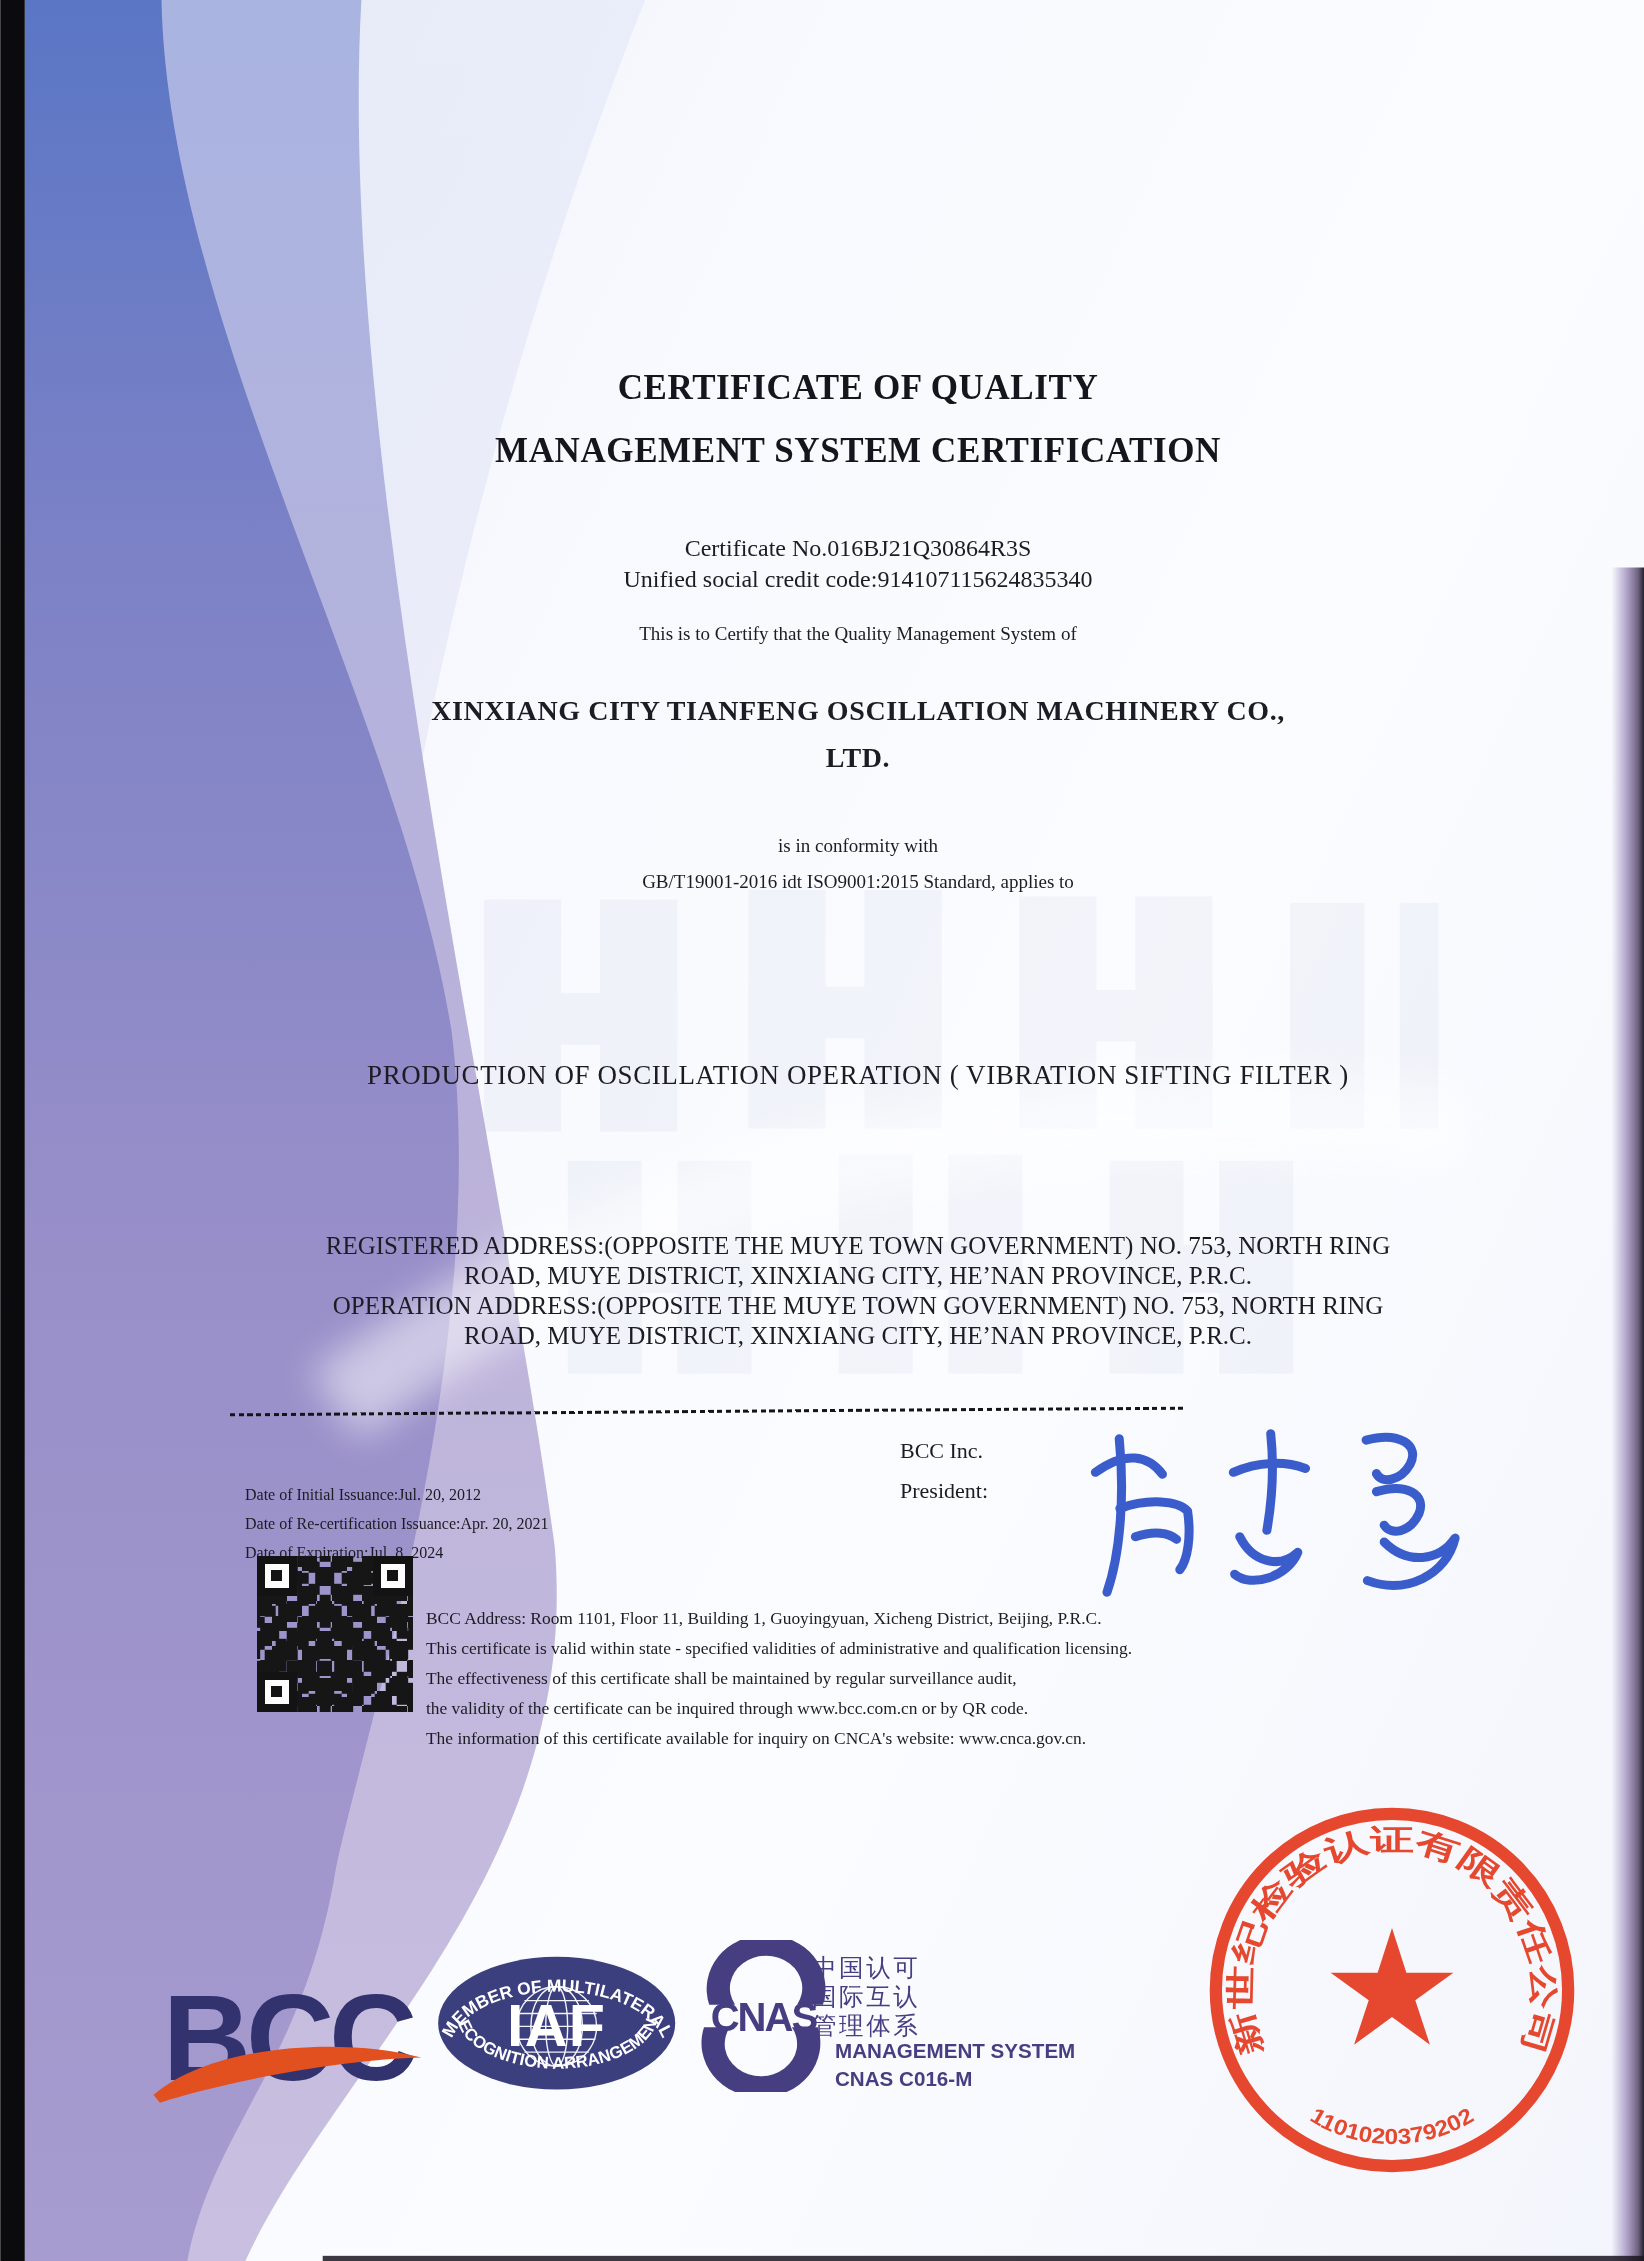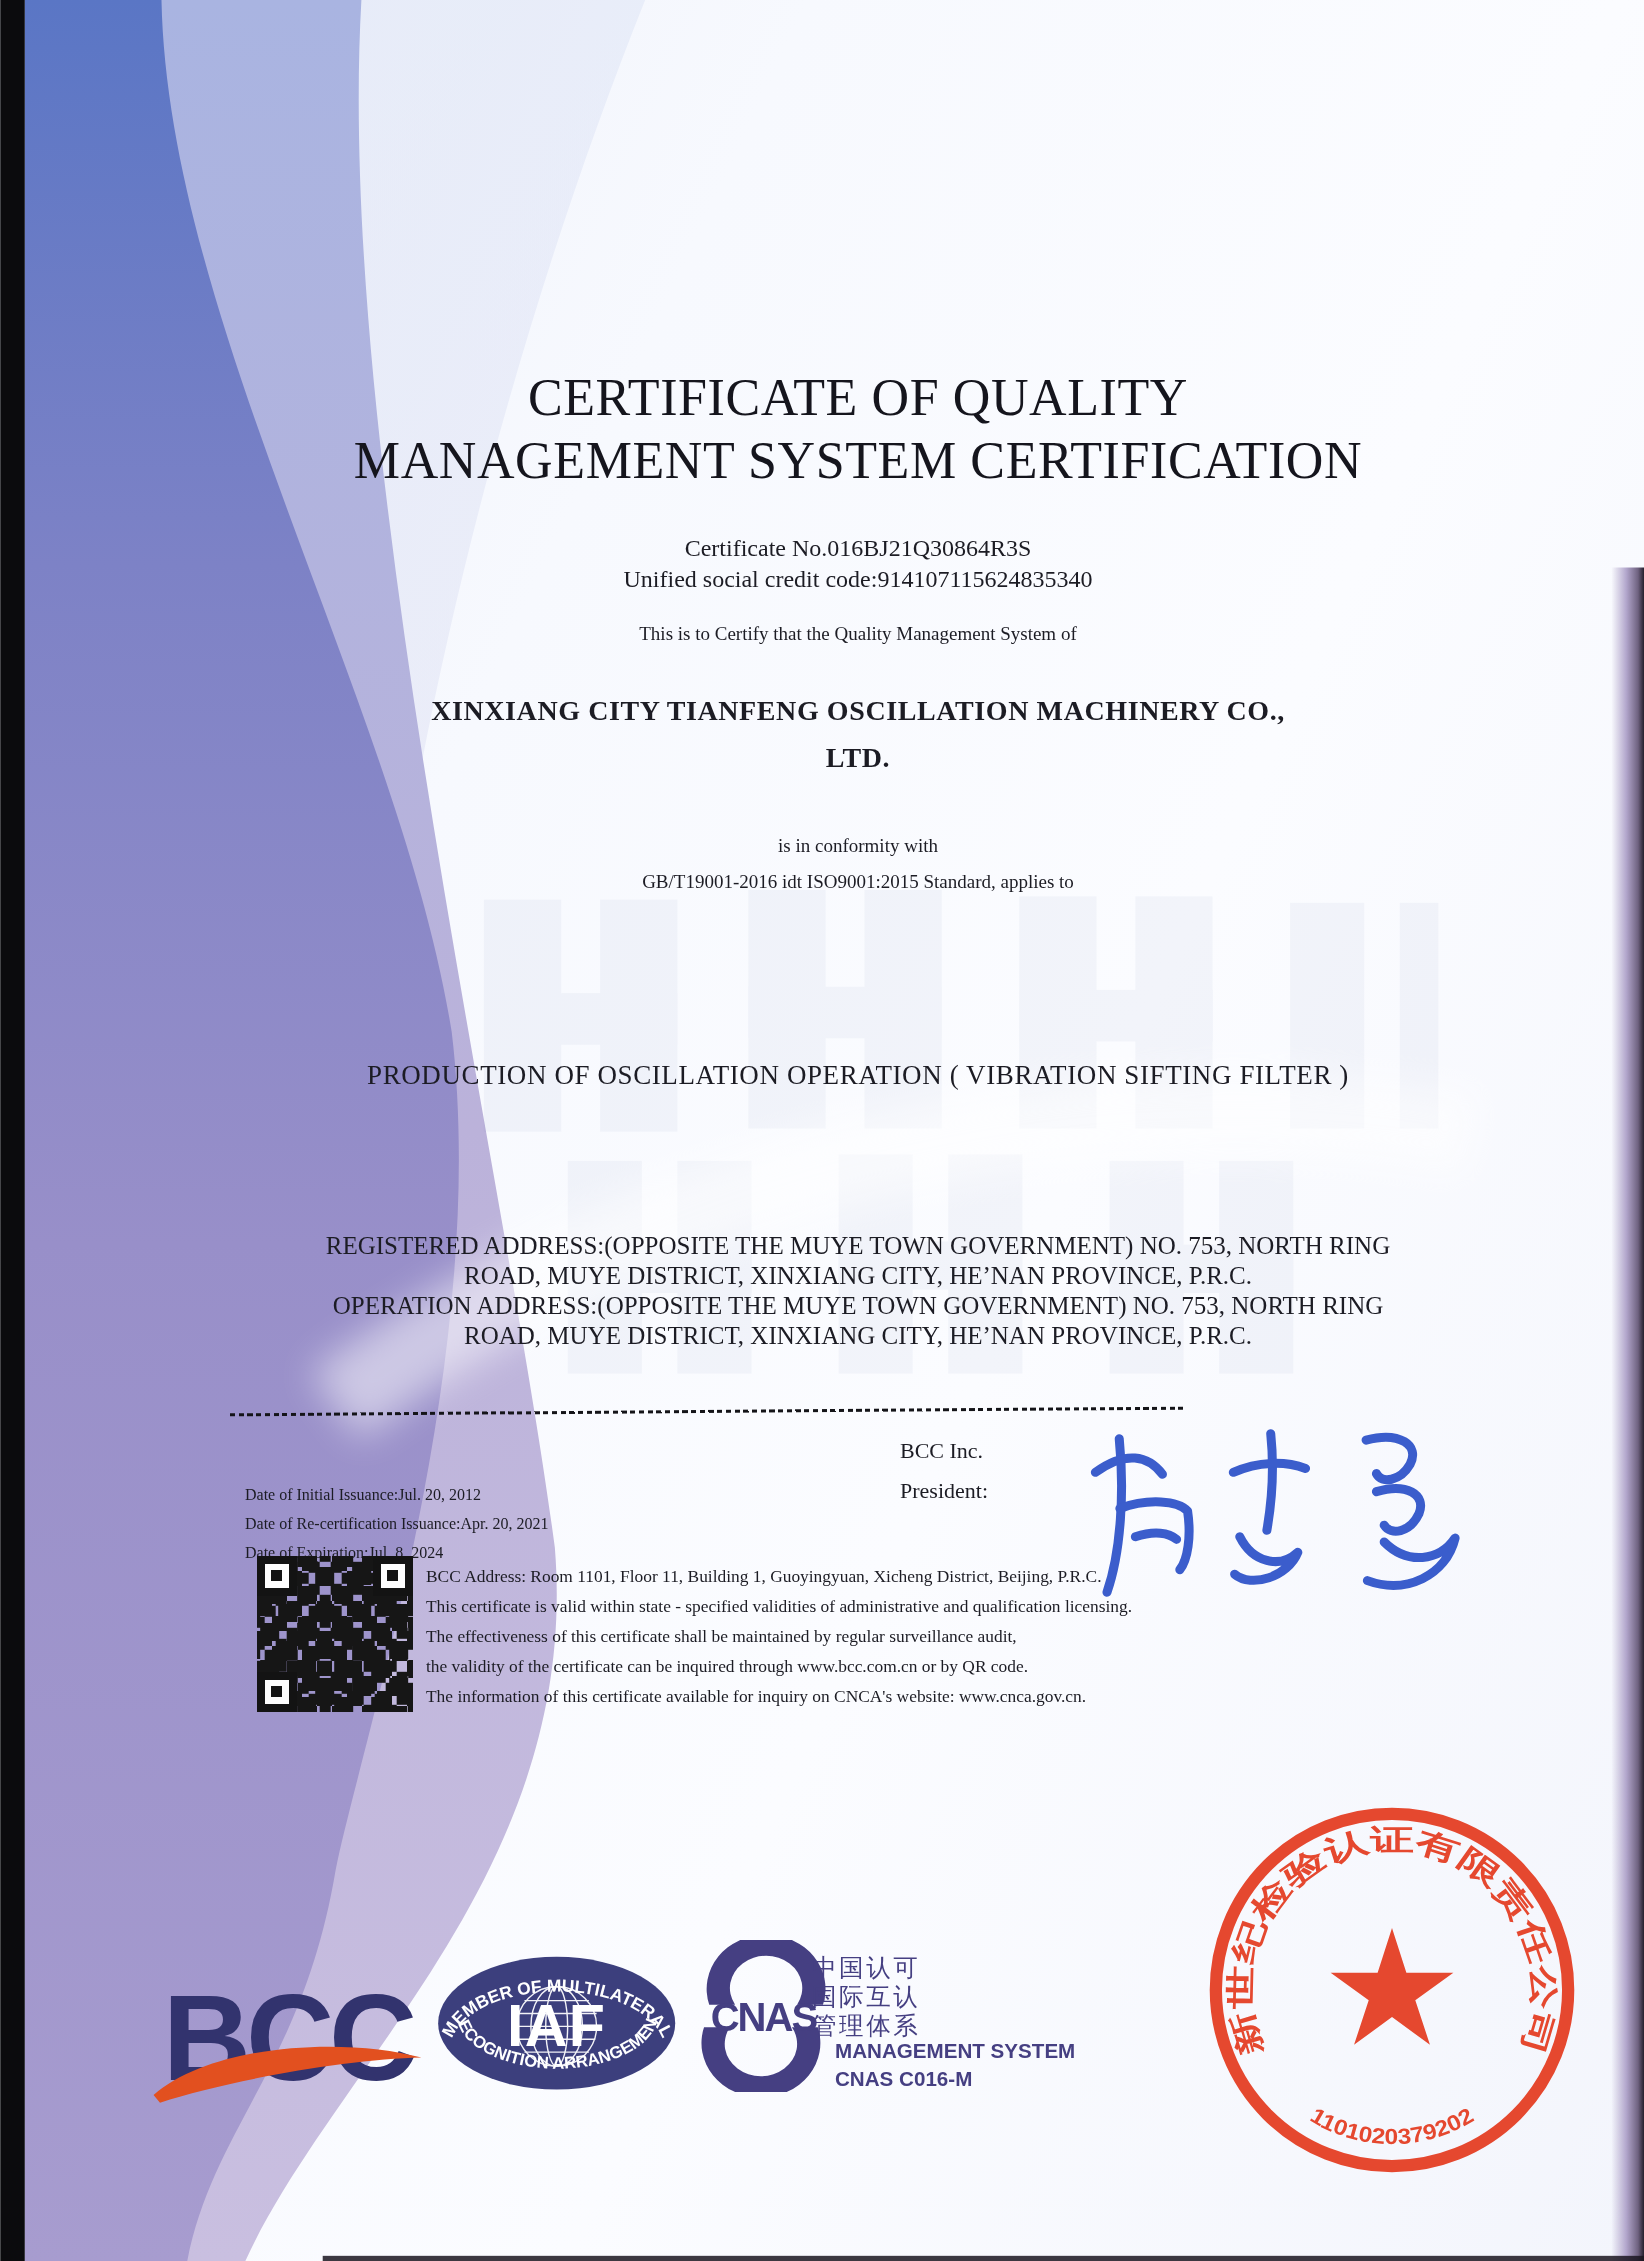--- a/index.html
+++ b/index.html
@@ -3,29 +3,29 @@
 <meta charset="utf-8">
 <style>
   html,body{margin:0;padding:0;background:#555;}
   .page{
     position:relative; width:1645px; height:2261px; overflow:hidden;
     background:linear-gradient(115deg,#eef1fa 0%,#f7f9fe 30%,#fbfcff 60%,#f3f5fc 100%);
     font-family:"Liberation Serif", serif; color:#1c1c24;
   }
   .abs{position:absolute;}
   .ctr{left:71px; width:1574px; text-align:center;}
-  .title{font-weight:normal; font-size:52px; letter-spacing:0.6px; color:#15151d;text-align:center;}
+  .title{font-weight:bold; font-size:35px; letter-spacing:0.6px; color:#15151d;text-align:center;}
   .certno{font-weight:normal; font-size:24px;}
   .body-line{font-size:19px;}
   .company{font-weight:bold; font-size:28px; letter-spacing:0.6px;}
   .scope{font-size:27px; letter-spacing:0.6px;}
   .addr{font-size:25px; line-height:30px;}
   .dates{font-size:16px; line-height:29px; text-align:left;margin-top:48px;}
   .issuer{font-size:22px; line-height:40px;}
-  .notes{font-size:17.4px; line-height:30px;}
+  .notes{font-size:17.4px; line-height:30px;margin-top:42px;}
   .dash-line{
     height:3.2px; width:953px;
     background:repeating-linear-gradient(90deg,#141418 0 5.2px, rgba(0,0,0,0) 5.2px 8.7px);
     transform:rotate(-0.4deg);
   }
   .qr{
     width:156px; height:156px;
     background:
       repeating-conic-gradient(#161616 0% 25%, rgba(0,0,0,0) 0% 50%) 0px 0px/30px 30px,
       repeating-conic-gradient(rgba(0,0,0,0) 0% 25%, #161616 0% 50%) 7.7px 5.8px/22px 22px,

